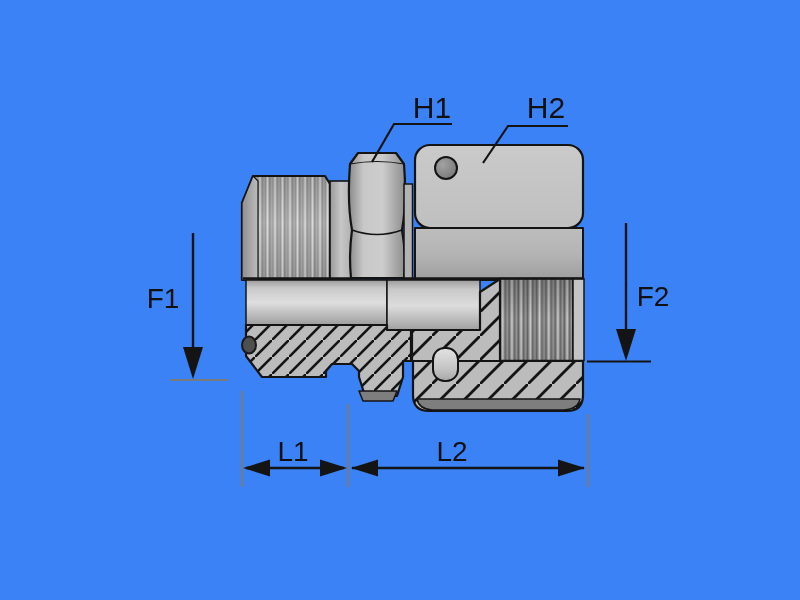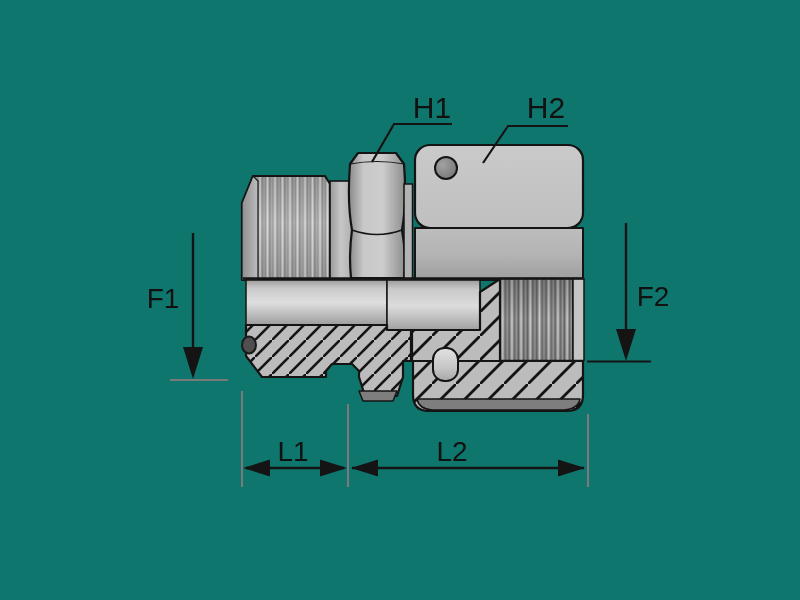--- a/index.html
+++ b/index.html
@@ -1,19 +1,19 @@
 <!DOCTYPE html>
 <html><head>
 <meta charset="utf-8">
 <style>
   html,body{margin:0;padding:0;background:#ffffff;}
   .canvas{
     position:relative;
     width:800px;height:600px;
-    background:#0f766e;
+    background:#3b82f6;
     font-family:"Liberation Sans","DejaVu Sans",sans-serif;
     overflow:hidden;
   }
   svg{display:block}
   text{
     font-family:"Liberation Sans","DejaVu Sans",sans-serif;
     fill:#111111;
   }
   .dim-label{font-size:28px;}
   .callout-label{font-size:30px;}

